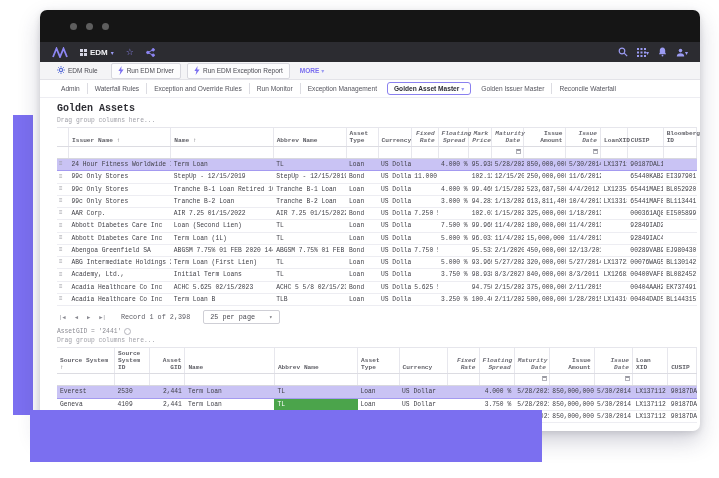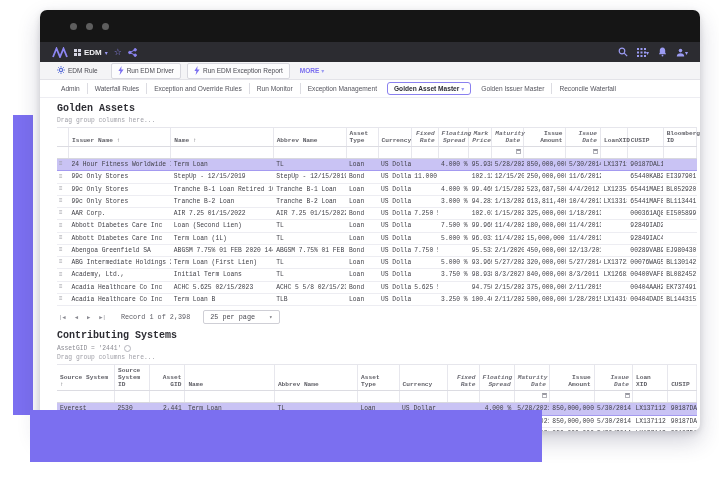--- a/index.html
+++ b/index.html
@@ -9,21 +9,21 @@
   
   .deco-bar{position:absolute;left:13px;top:115px;width:20px;height:300px;background:#7b6ff0;}
   .deco-rect{position:absolute;left:30px;top:410px;width:512px;height:52px;background:#7b6ff0;z-index:30;}
 
   
   .window{position:absolute;left:40px;top:10px;width:660px;height:421px;background:#fff;border-radius:7px;overflow:hidden;
           box-shadow:0 10px 22px rgba(40,40,80,.22),0 2px 6px rgba(0,0,0,.12);z-index:10;}
   .titlebar{height:32px;background:#151515;display:flex;align-items:center;padding-left:30px;gap:9px;}
   .dot{width:7px;height:7px;border-radius:50%;background:#5e5e5e;display:inline-block;}
 
-  .navbar{height:20px;background:#2c2c31;display:flex;align-items:center;padding:0 12px;gap:6px;color:#fff;}
+  .navbar{height:20px;background:#2c2c31;display:flex;align-items:center;padding:0 12px;gap:12px;color:#fff;}
   .logo{display:flex;align-items:center;}
   .nav-app{display:flex;align-items:center;gap:3px;font-size:8px;font-weight:bold;color:#f2f2f5;cursor:pointer;}
   .caret{font-size:6px;color:#9b9bf2;}
   .nav-ic{display:flex;align-items:center;}
   .nav-right{margin-left:auto;display:flex;align-items:center;gap:9px;}
   .star-ic{color:#8d86f2;font-size:9px;line-height:1;}
 
   .toolbar{height:17px;background:#f4f4f6;border-bottom:1px solid #e3e3e8;display:flex;align-items:center;gap:6px;padding:0 10px;}
   .tb-btn{display:flex;align-items:center;gap:3px;font-size:6.5px;color:#4a4a52;background:#fcfcfd;border:1px solid #d7d7de;border-radius:2px;padding:2px 6px;cursor:pointer;}
   .tb-btn.plain{background:transparent;border-color:transparent;}
@@ -463,21 +463,20 @@
         <span class="pg-btn">◀</span>
         <span class="pg-btn">▶</span>
         <span class="pg-btn">▶|</span>
         <span class="pg-label">Record 1 of 2,398</span>
         <span class="pg-select">
           <span>25 per page</span>
           <span class="caret">▾</span>
         </span>
       </div>
 
-      <div class="section-title" style="margin-top:6px;">Contributing Systems</div>
       <div class="chip-row">
         <span class="chip">AssetGID = '2441'</span>
         <span class="chip-x"></span>
       </div>
       <div class="drag-hint">Drag group columns here...</div>
       <table id="cs-table">
           <colgroup>
             <col style="width: 9%;">
             <col style="width: 5.5%;">
             <col style="width: 5.5%;">

